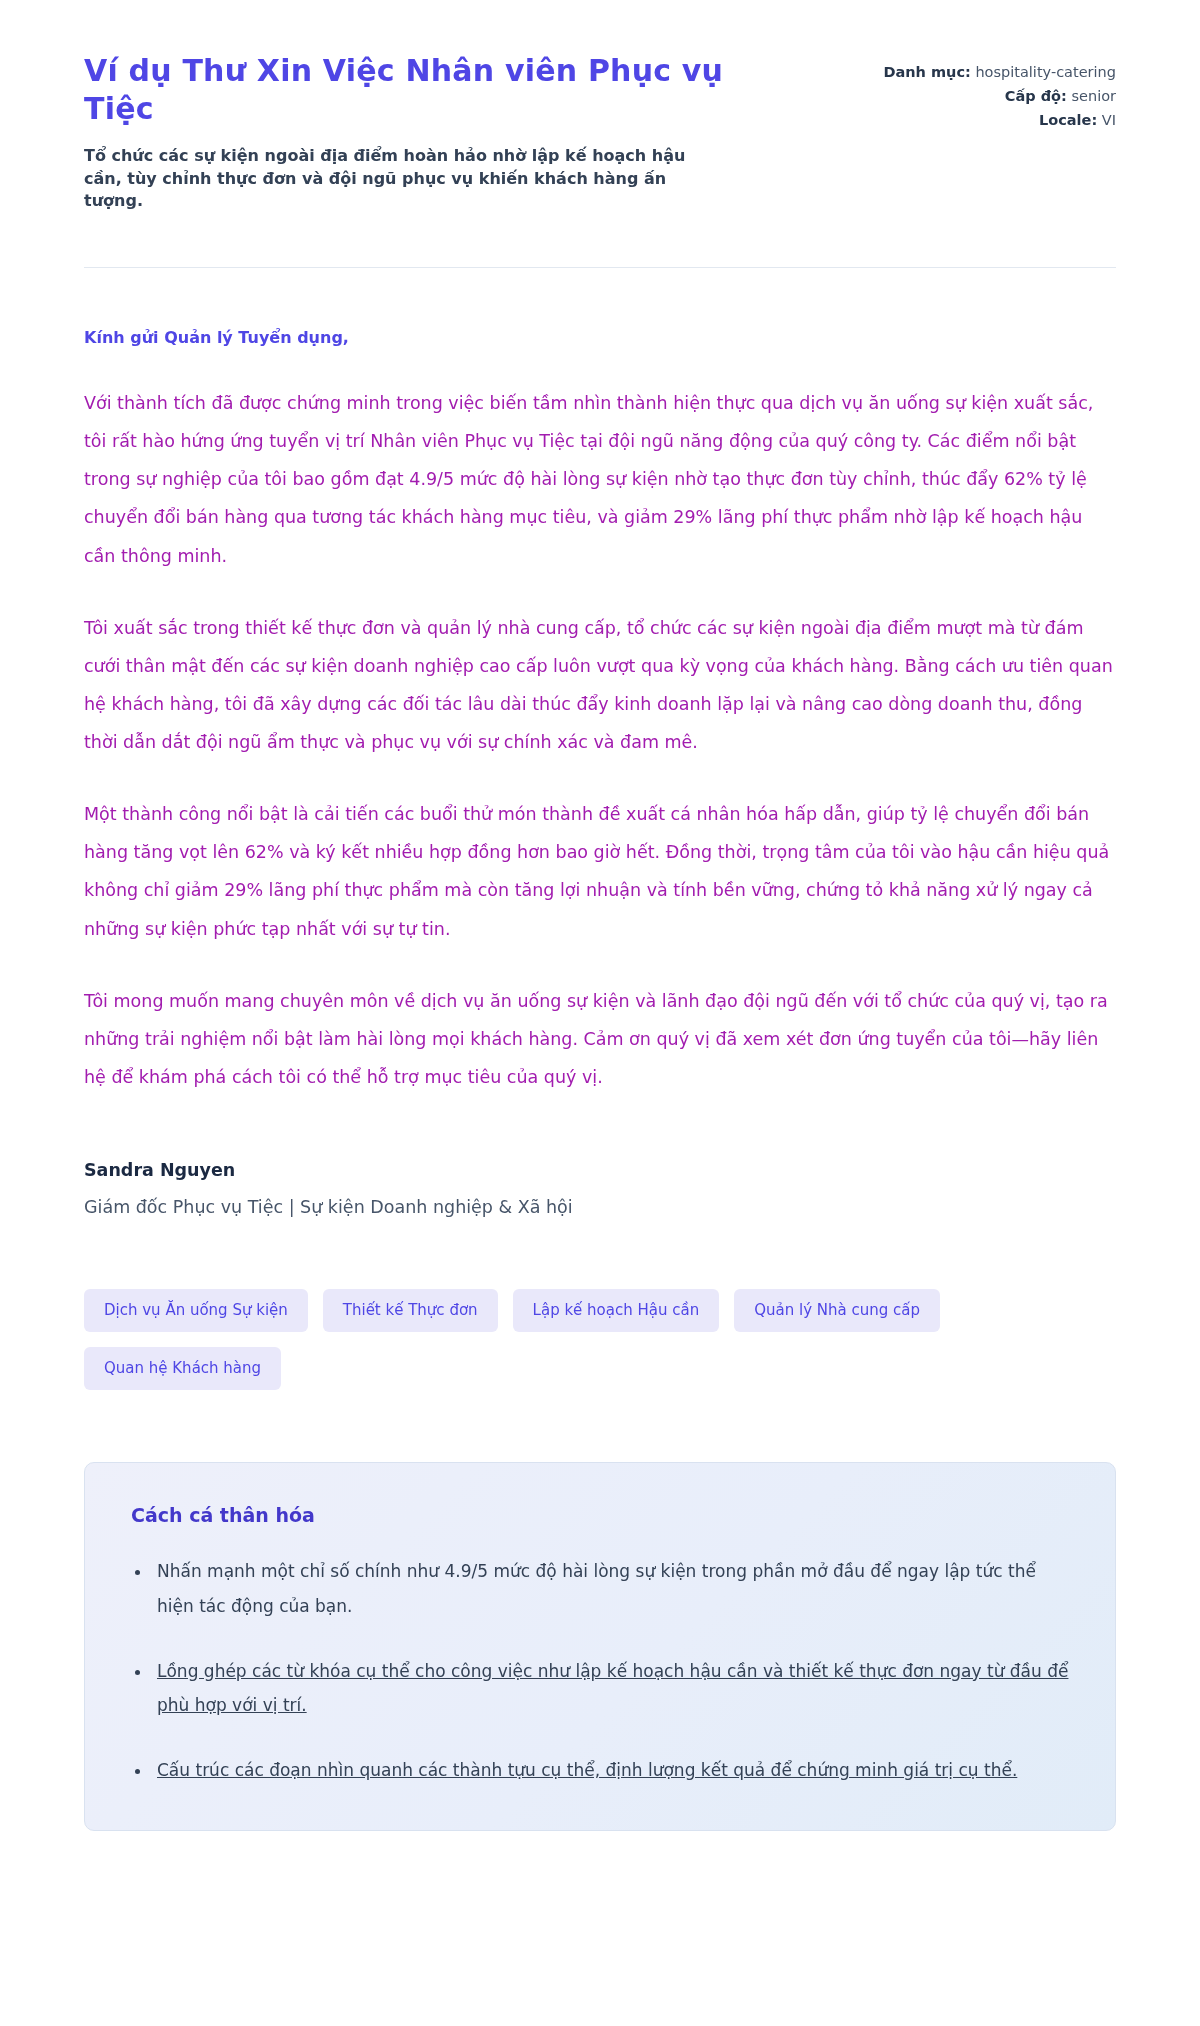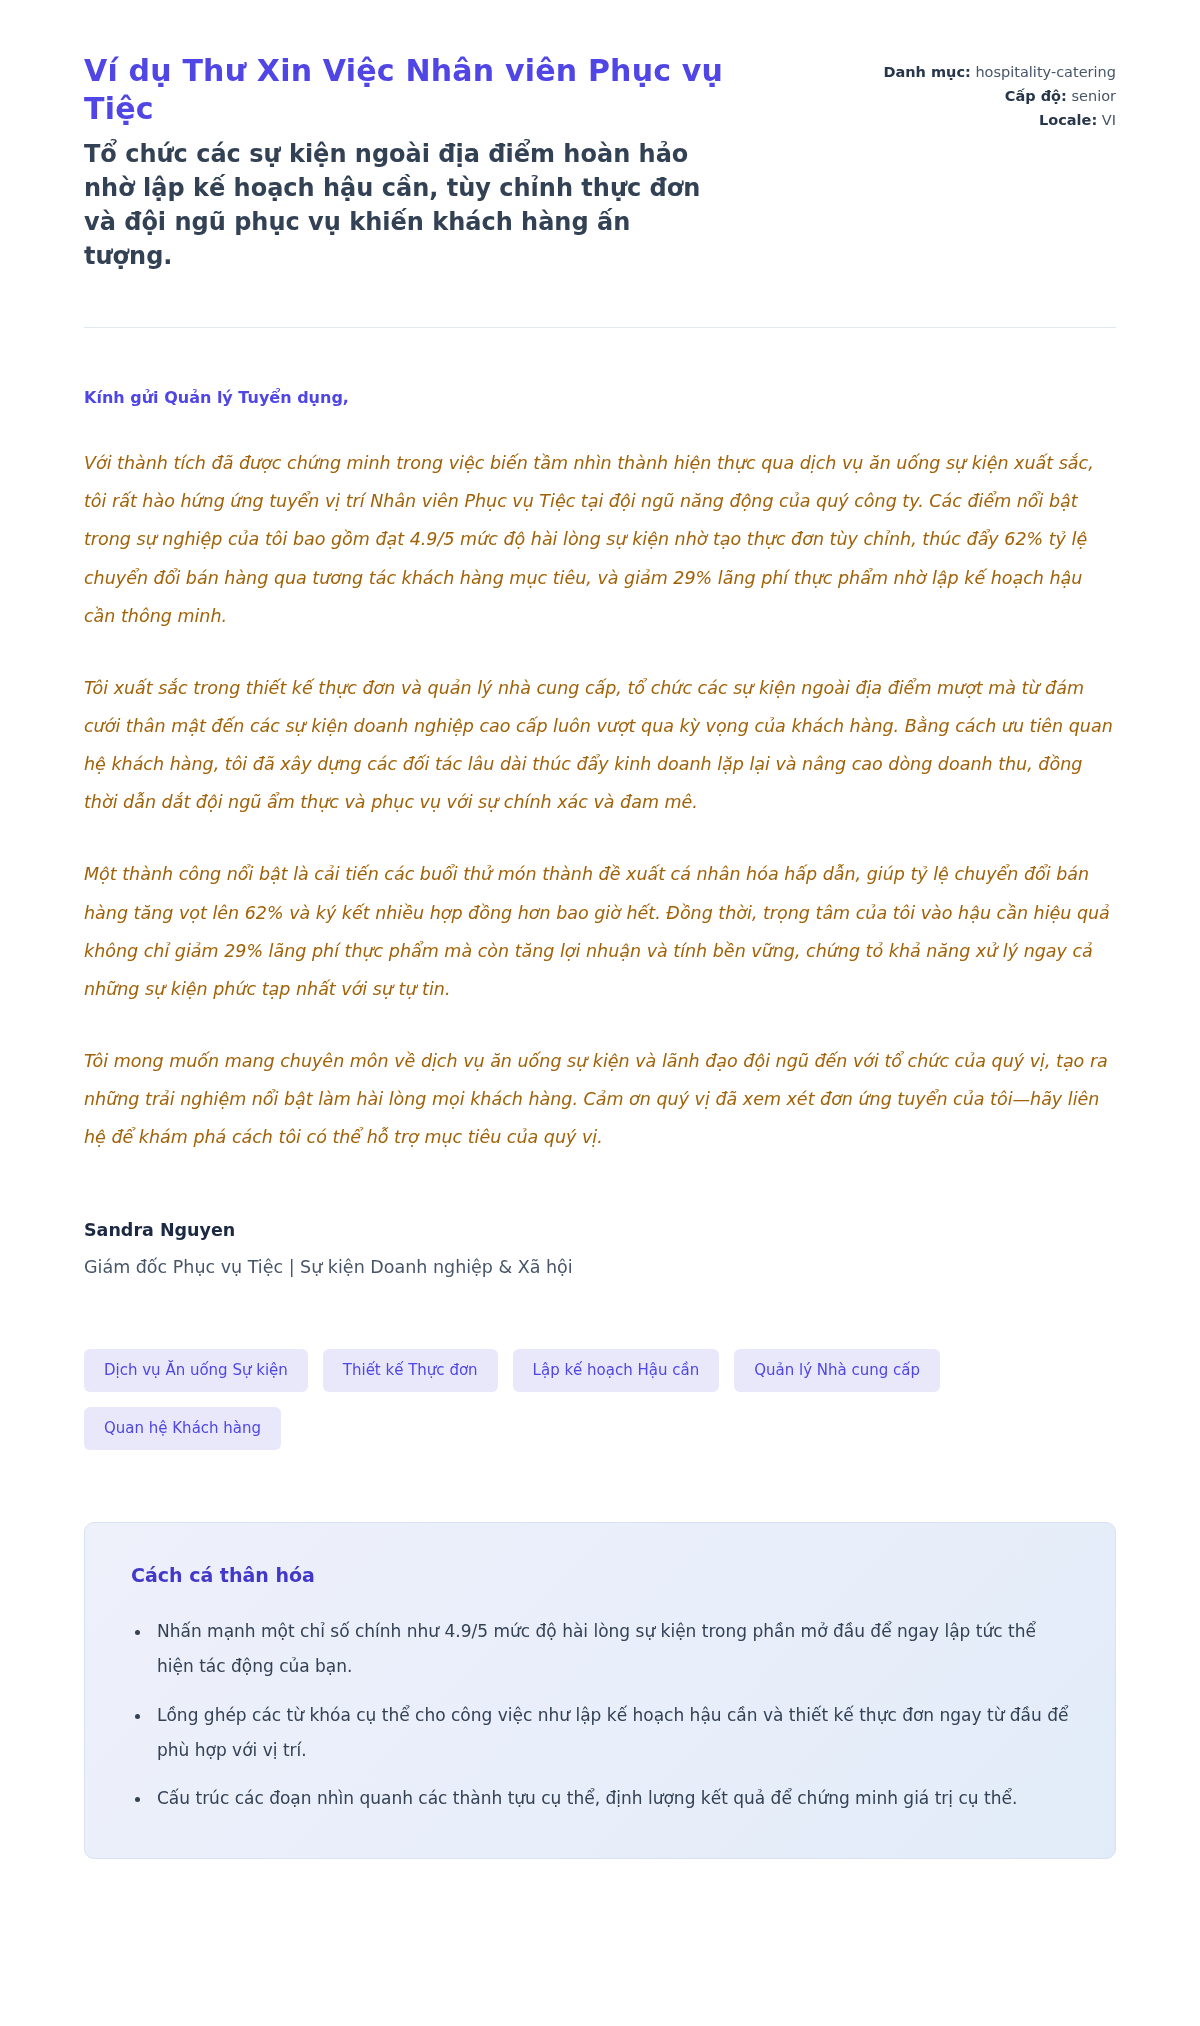--- a/index.html
+++ b/index.html
@@ -24,23 +24,23 @@
   }
   .header-left { width: 640px; }
   .doc-title {
     color: #4f46e5;
     font-size: 30px;
     font-weight: 700;
     line-height: 1.28;
     letter-spacing: 0.2px;
   }
   .doc-subtitle {
-    margin-top: 8px;
+    margin-top: 16px;
     color: #334155;
-    font-size: 24px;
+    font-size: 16px;
     font-weight: 700;
     line-height: 1.42;
   }
   .header-meta {
     width: 250px;
     padding-top: 10px;
     text-align: right;
     font-size: 14.5px;
     line-height: 1.5;
     color: #475569;
@@ -60,22 +60,21 @@
     margin-top: 58px;
     color: #4f46e5;
     font-size: 16px;
     font-weight: 700;
     line-height: 1.5;
   }
   .letter p.body-para {
     margin-top: 34px;
     font-size: 17.5px;
     line-height: 2.18;
-    color: #a16207;
-    font-style: italic;
+    color: #a21caf;
   }
 
   
   .signature { margin-top: 62px; }
   .signature-name {
     font-size: 17.5px;
     font-weight: 700;
     color: #1b2942;
     line-height: 1.4;
   }
@@ -125,21 +124,21 @@
     margin-top: 26px;
     padding-left: 36px;
     list-style: disc;
   }
   .tips-list li {
     font-size: 17px;
     line-height: 2.05;
     color: #334155;
     padding-left: 6px;
   }
-  .tips-list li + li { margin-top: 14px; }
+  .tips-list li + li { margin-top: 30px; text-decoration: underline; }
   .tips-list li::marker { color: #334155; font-size: 15px; }
 </style>
 </head>
 <body>
 
 <div class="page">
 
   <div class="header">
     <div class="header-left">
       <h1 class="doc-title">Ví dụ Thư Xin Việc Nhân viên Phục vụ Tiệc</h1>

